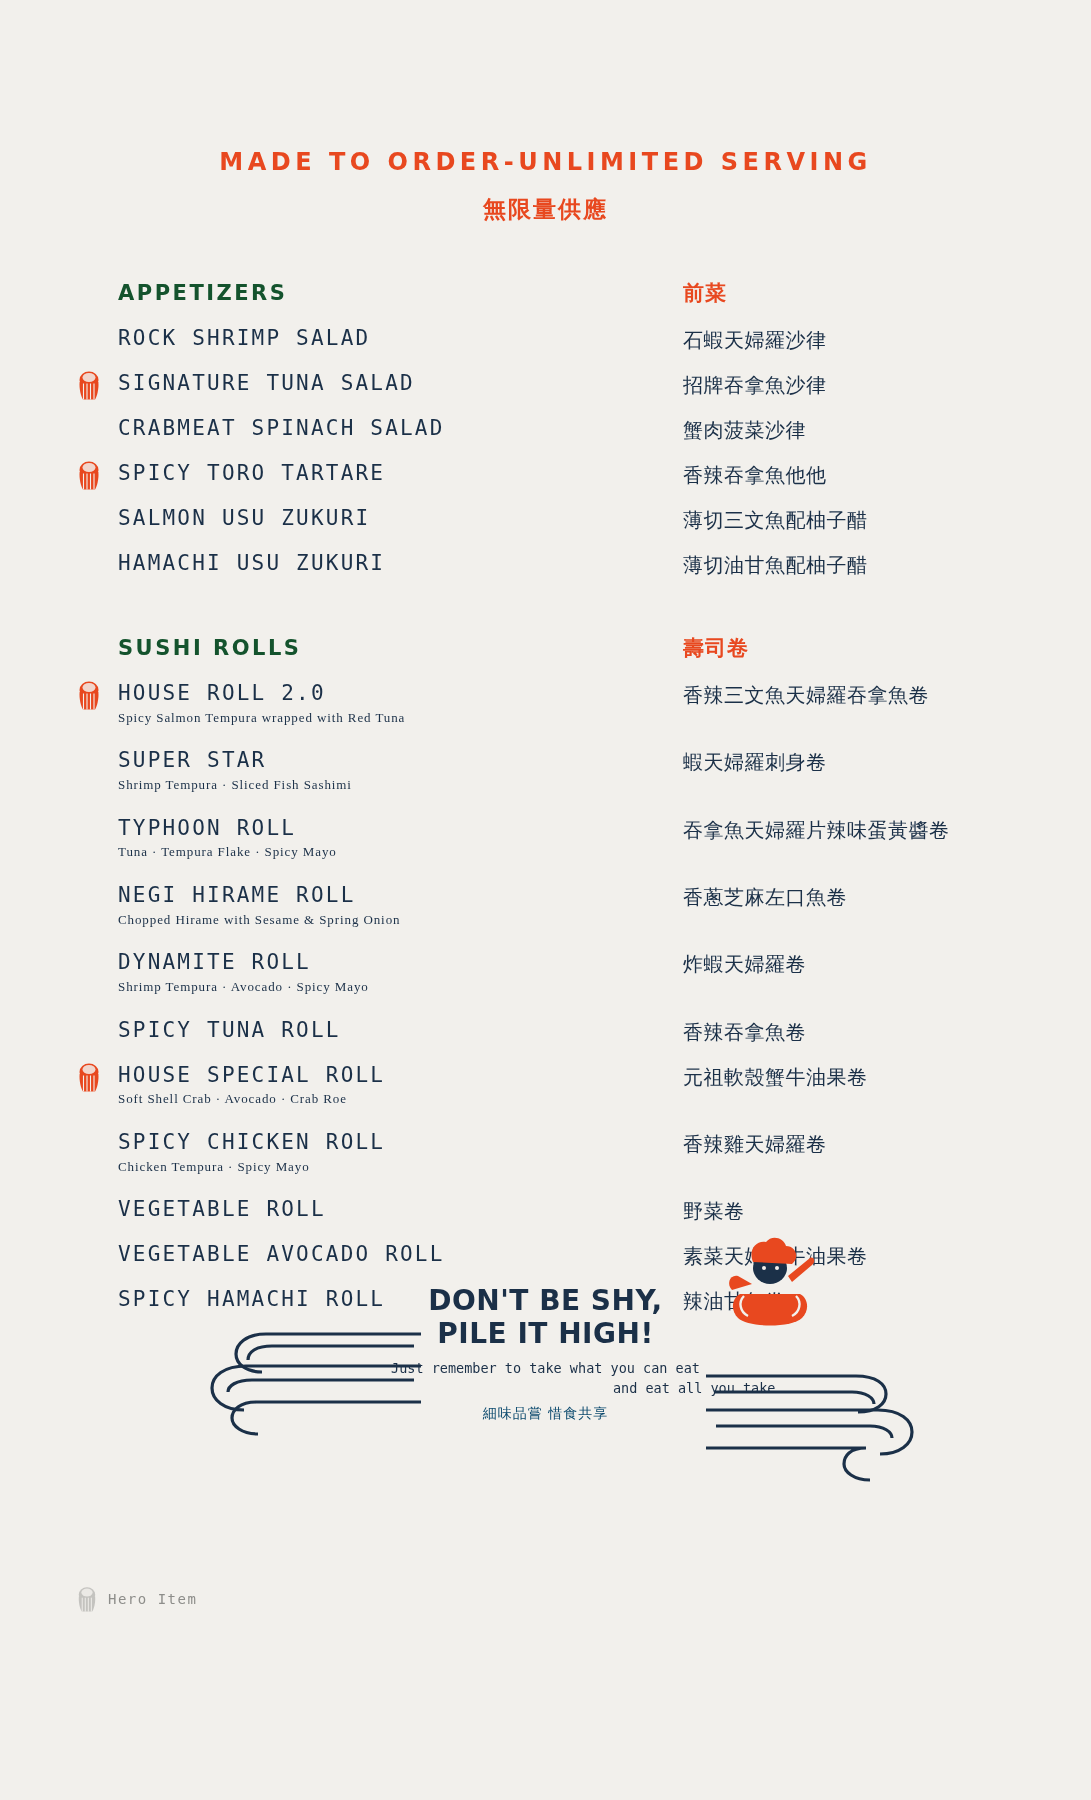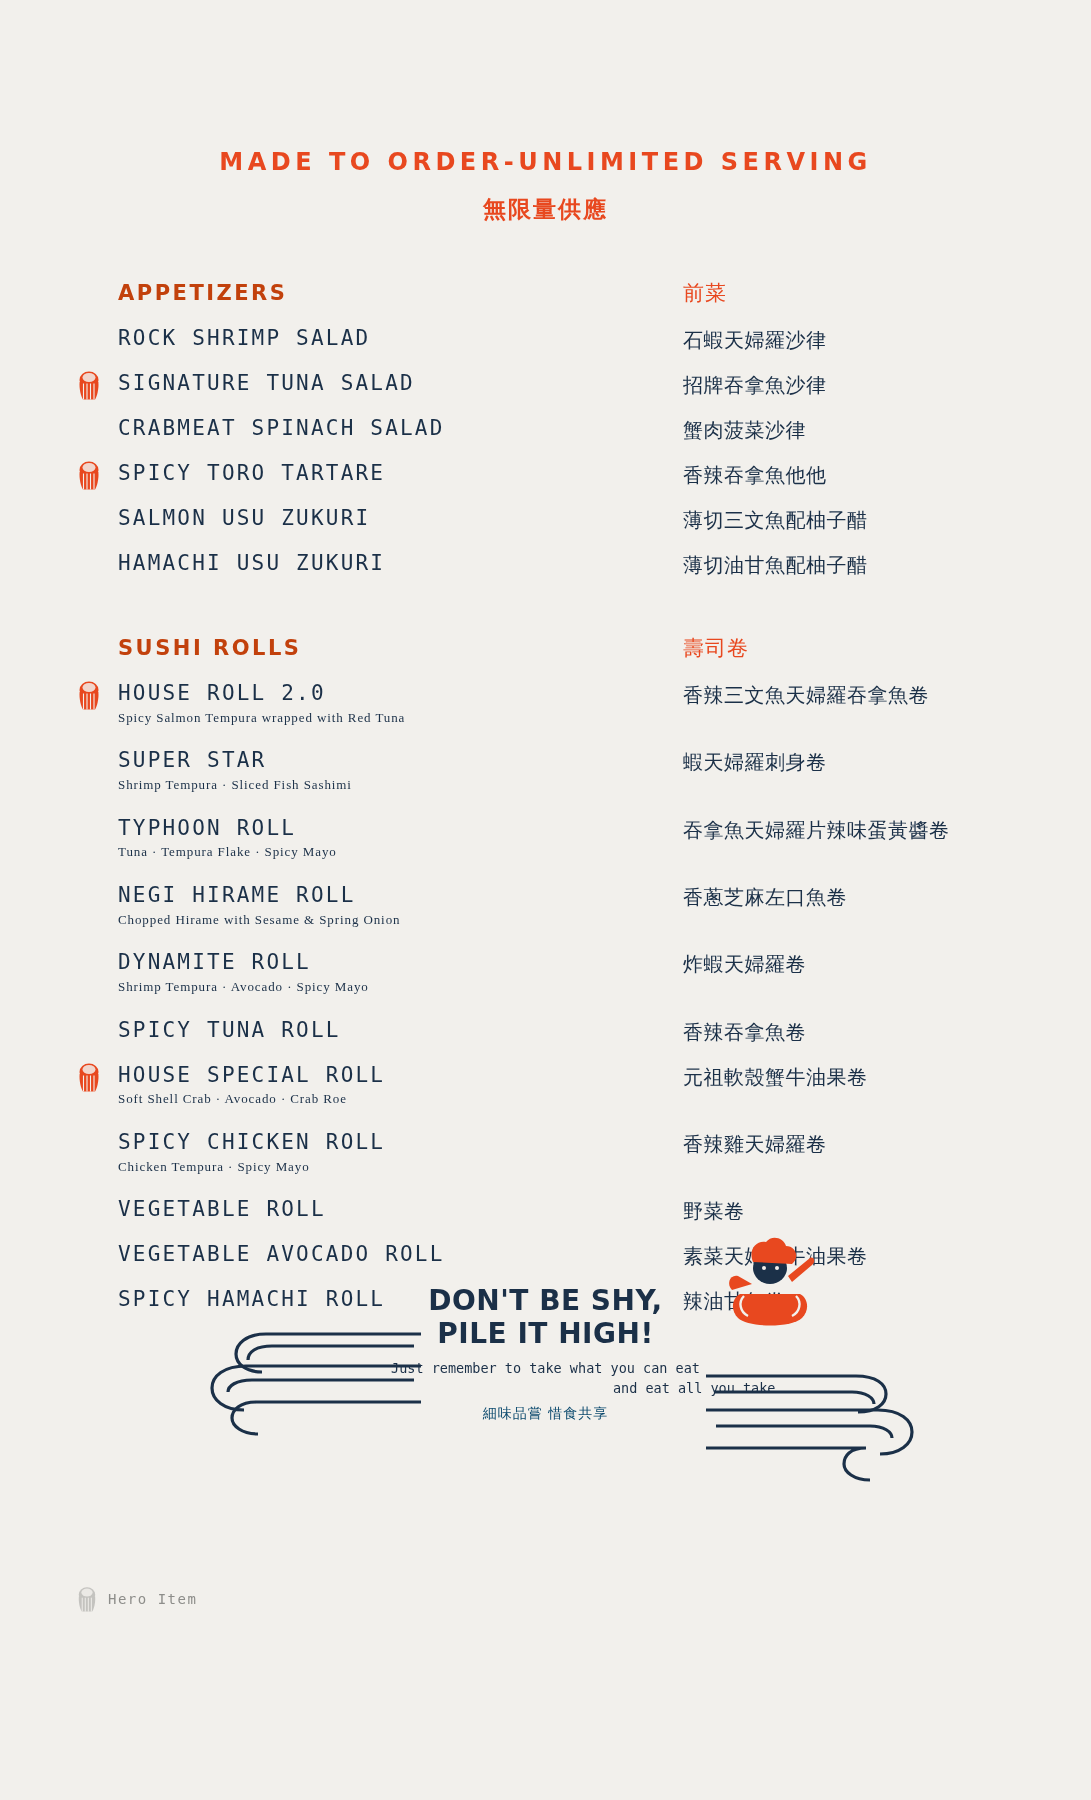--- a/index.html
+++ b/index.html
@@ -54,31 +54,31 @@
   }
   .section + .section {
     margin-top: 52px;
   }
   .section-head {
     display: flex;
     align-items: baseline;
     margin-bottom: 16px;
   }
   .section-title-en {
-    color: #c2410c;
+    color: #14532d;
     font-family: "DejaVu Sans", sans-serif;
     font-weight: bold;
     font-size: 21px;
     letter-spacing: 2.5px;
     width: 565px;
   }
   .section-title-zh {
     color: #e8481f;
     font-family: "DejaVu Sans", sans-serif;
-    font-weight: normal;
+    font-weight: bold;
     font-size: 21px;
     letter-spacing: 1px;
   }
 
   .item {
     display: flex;
     align-items: flex-start;
     position: relative;
     margin-bottom: 4px;
   }

